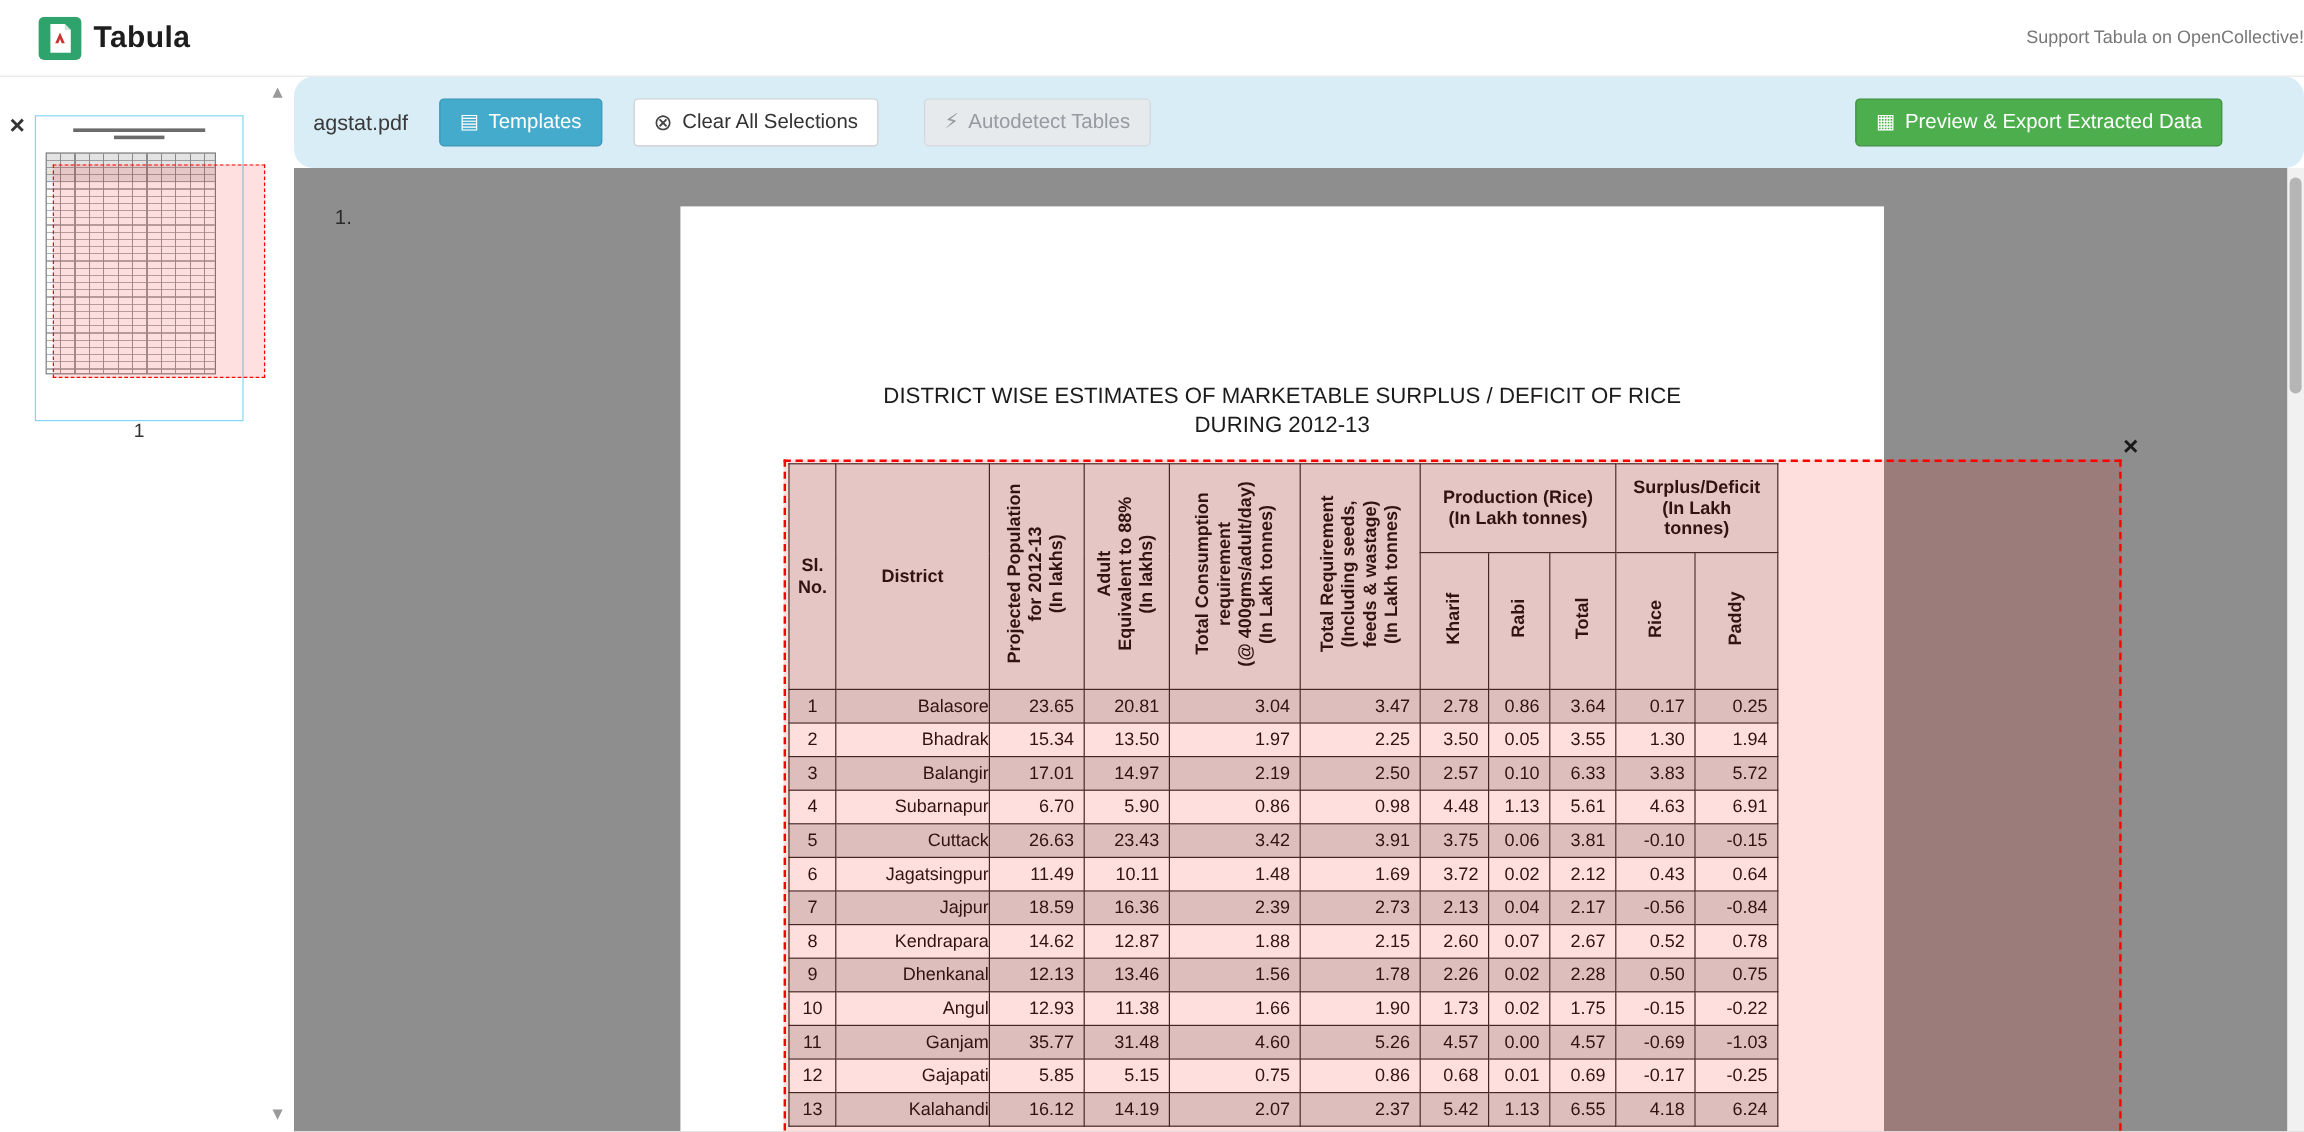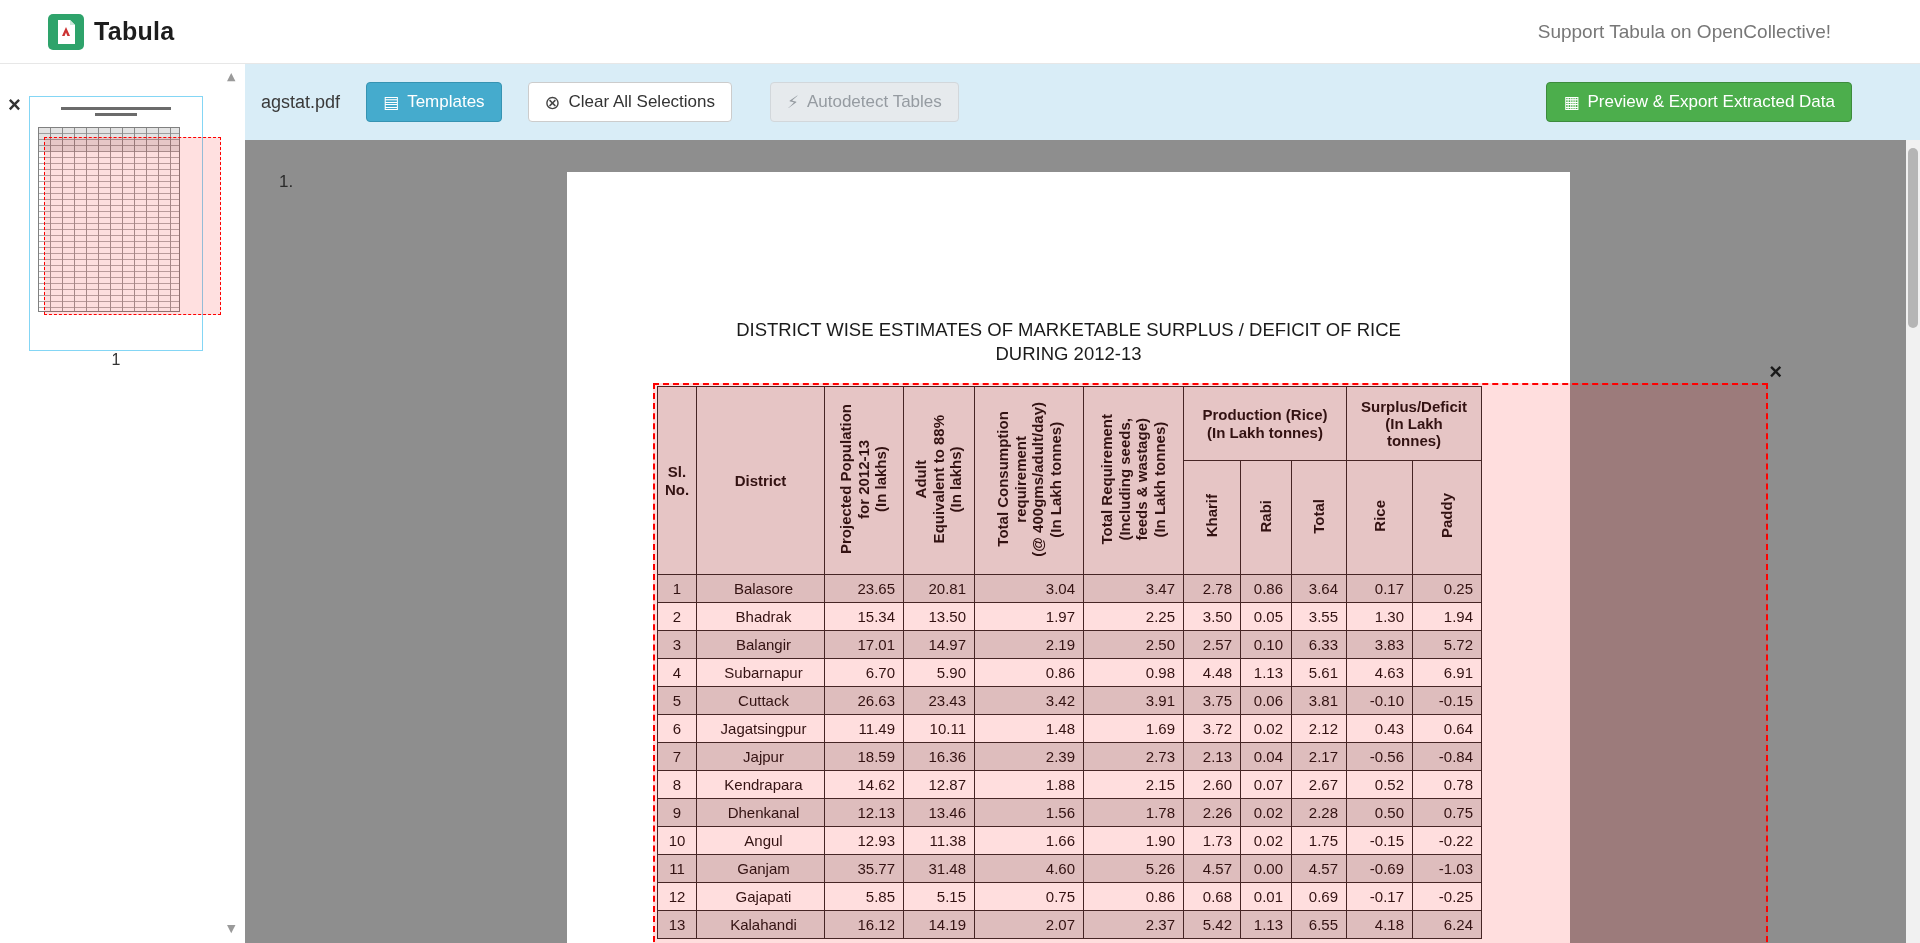--- a/index.html
+++ b/index.html
@@ -3,25 +3,25 @@
 <meta charset="utf-8">
 <style>
   * { margin:0; padding:0; box-sizing:border-box; }
   html,body { width:1920px; height:943px; overflow:hidden; background:#fff;
               font-family:"Liberation Sans", sans-serif; }
   #app { position:relative; width:1920px; height:943px; overflow:hidden; }
 
   
   .navbar { position:absolute; top:0; left:0; width:1920px; height:64px; background:#ffffff;
             border-bottom:1px solid #e7e7e7; display:flex; align-items:center; z-index:30; }
-  .brand { display:flex; align-items:center; gap:10px; margin-left:48px; cursor:pointer; }
+  .brand { display:flex; align-items:center; gap:10px; margin-left:32px; cursor:pointer; }
   .brand-text { font-size:25px; font-weight:bold; color:#1d1d1d; letter-spacing:0.3px; }
   .nav-links { display:flex; margin-left:22px; }
   .nav-link { font-size:17px; color:#777; padding:0 18px; cursor:pointer; text-decoration:none; }
-  .support { margin-left:auto; margin-right:89px; font-size:19px; color:#777; cursor:pointer; text-decoration:none; }
+  .support { margin-left:auto; font-size:15px; color:#777; cursor:pointer; text-decoration:none; }
 
   
   .sidebar { position:absolute; top:64px; left:0; width:245px; height:879px; background:#fff; z-index:20; }
   .thumb-close { position:absolute; left:8px; top:30px; font-size:22px; font-weight:bold; color:#333;
                  line-height:1; cursor:pointer; }
   .thumb { position:absolute; left:29px; top:32px; width:174px; height:255px; background:#fff;
            border:1px solid #84d6f5; cursor:pointer; }
   .thumb-title-l1 { position:absolute; top:10px; left:18%; width:64%; height:3px; background:#6b6b6b; }
   .thumb-title-l2 { position:absolute; top:16px; left:38%; width:24%; height:3px; background:#6b6b6b; }
   .thumb-table { position:absolute; left:8px; top:30px; width:142px; height:185px; border:1px solid #808080;
@@ -35,21 +35,21 @@
       border:1px dashed #ff0000; background:rgba(255,0,0,0.12); }
   .page-num { position:absolute; top:287px; left:29px; width:174px; text-align:center;
               font-size:16px; color:#333; }
   .scroll-up, .scroll-down { position:absolute; left:227px; font-size:11px; color:#9a9a9a; cursor:pointer;
               font-family:"DejaVu Sans", sans-serif; }
   .scroll-up { top:6px; }
   .scroll-down { top:858px; }
 
   
   .toolbar { position:absolute; top:64px; left:245px; width:1675px; height:76px; background:#d9edf7;
-             display:flex; align-items:center; z-index:25; }
+             display:flex; align-items:center; z-index:25;border-radius:16px; }
   .filename { margin-left:16px; font-size:18px; color:#3a3a3a; }
   .btn { height:40px; border-radius:4px; font-size:17px; display:inline-flex; align-items:center;
          gap:8px; padding:0 16px; cursor:pointer; border:1px solid transparent;
          font-family:"Liberation Sans", sans-serif; white-space:nowrap; }
   .btn .ic { font-family:"DejaVu Sans", sans-serif; font-size:17px; line-height:1; }
   .btn-templates { background:#45abcd; border-color:#3693b2; color:#fff; margin-left:26px; }
   .btn-clear { background:#ffffff; border-color:#cccccc; color:#333; margin-left:26px; }
   .btn-clear .ic { font-size:19px; color:#444; }
   .btn-autodetect { background:#e6eaed; border-color:#d2d7db; color:#959ba1; margin-left:38px; cursor:default; }
   .btn-export { background:#4cae4c; border-color:#3d8b3d; color:#fff; margin-left:auto; margin-right:68px; }
@@ -68,21 +68,21 @@
   #pdf-table th { font-weight:bold; font-size:15px; color:#151515; background:#e3e3e3;
                   white-space:pre-line; text-align:center; vertical-align:middle; padding:2px; line-height:1.15; }
   #pdf-table thead tr.hrow1 { height:74px; }
   #pdf-table thead tr.hrow2 { height:114px; }
   .vert { writing-mode:vertical-rl; transform:rotate(180deg); white-space:pre-line;
           display:inline-block; line-height:1.18; }
   #pdf-table tbody td { font-size:15px; height:28px; color:#151515; }
   #pdf-table tbody tr:nth-child(odd)  { background:#d9d9d9; }
   #pdf-table tbody tr:nth-child(even) { background:#ffffff; }
   .c-sl   { text-align:center; }
-  .c-dist { text-align:center; padding-left:6px; }
+  .c-dist { text-align:right; padding-left:6px; }
   .c-num  { text-align:right; padding-right:8px; }
 
   
   .selection { position:absolute; left:408px; top:243px; width:1115px; height:720px;
                border:2px dashed #ff0000; background:rgba(255,0,0,0.13); z-index:15; cursor:move; }
   .sel-close { position:absolute; right:-16px; top:-24px; font-size:22px; font-weight:bold;
                color:#1a1a1a; line-height:1; cursor:pointer; }
 
   
   .vscroll { position:absolute; top:140px; right:0; width:14px; height:803px; background:#f1f1f1; z-index:40; }

